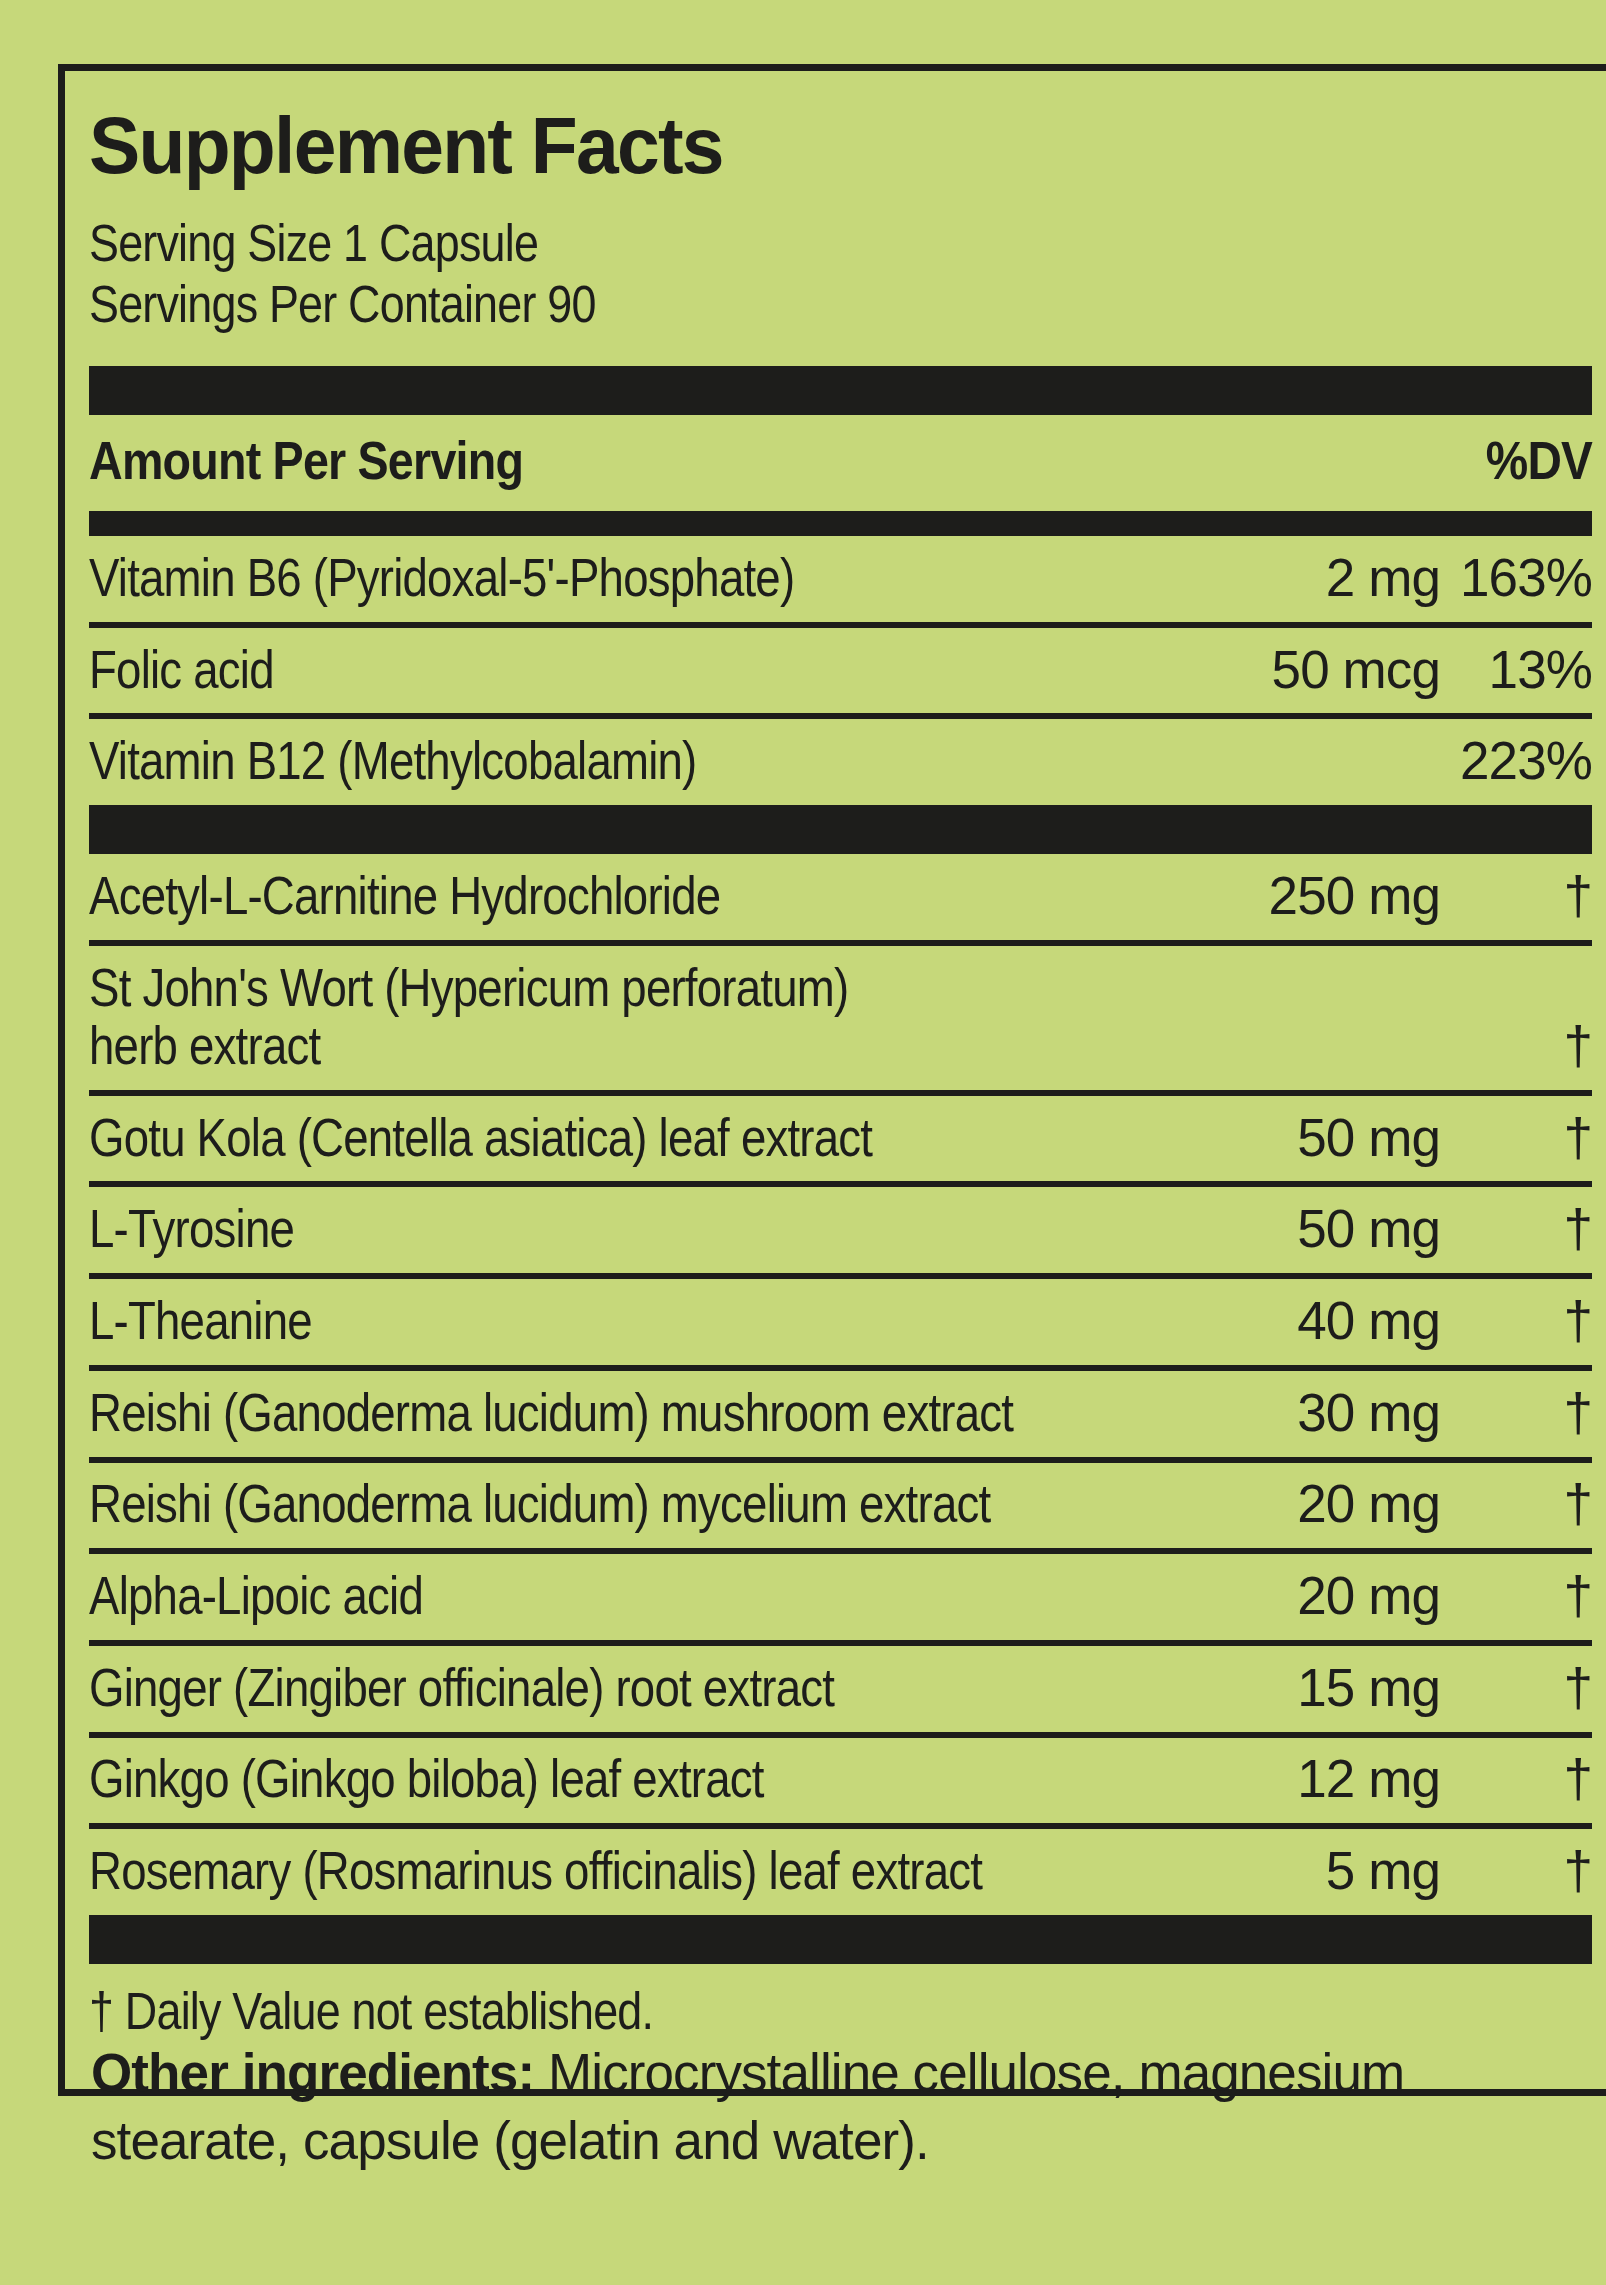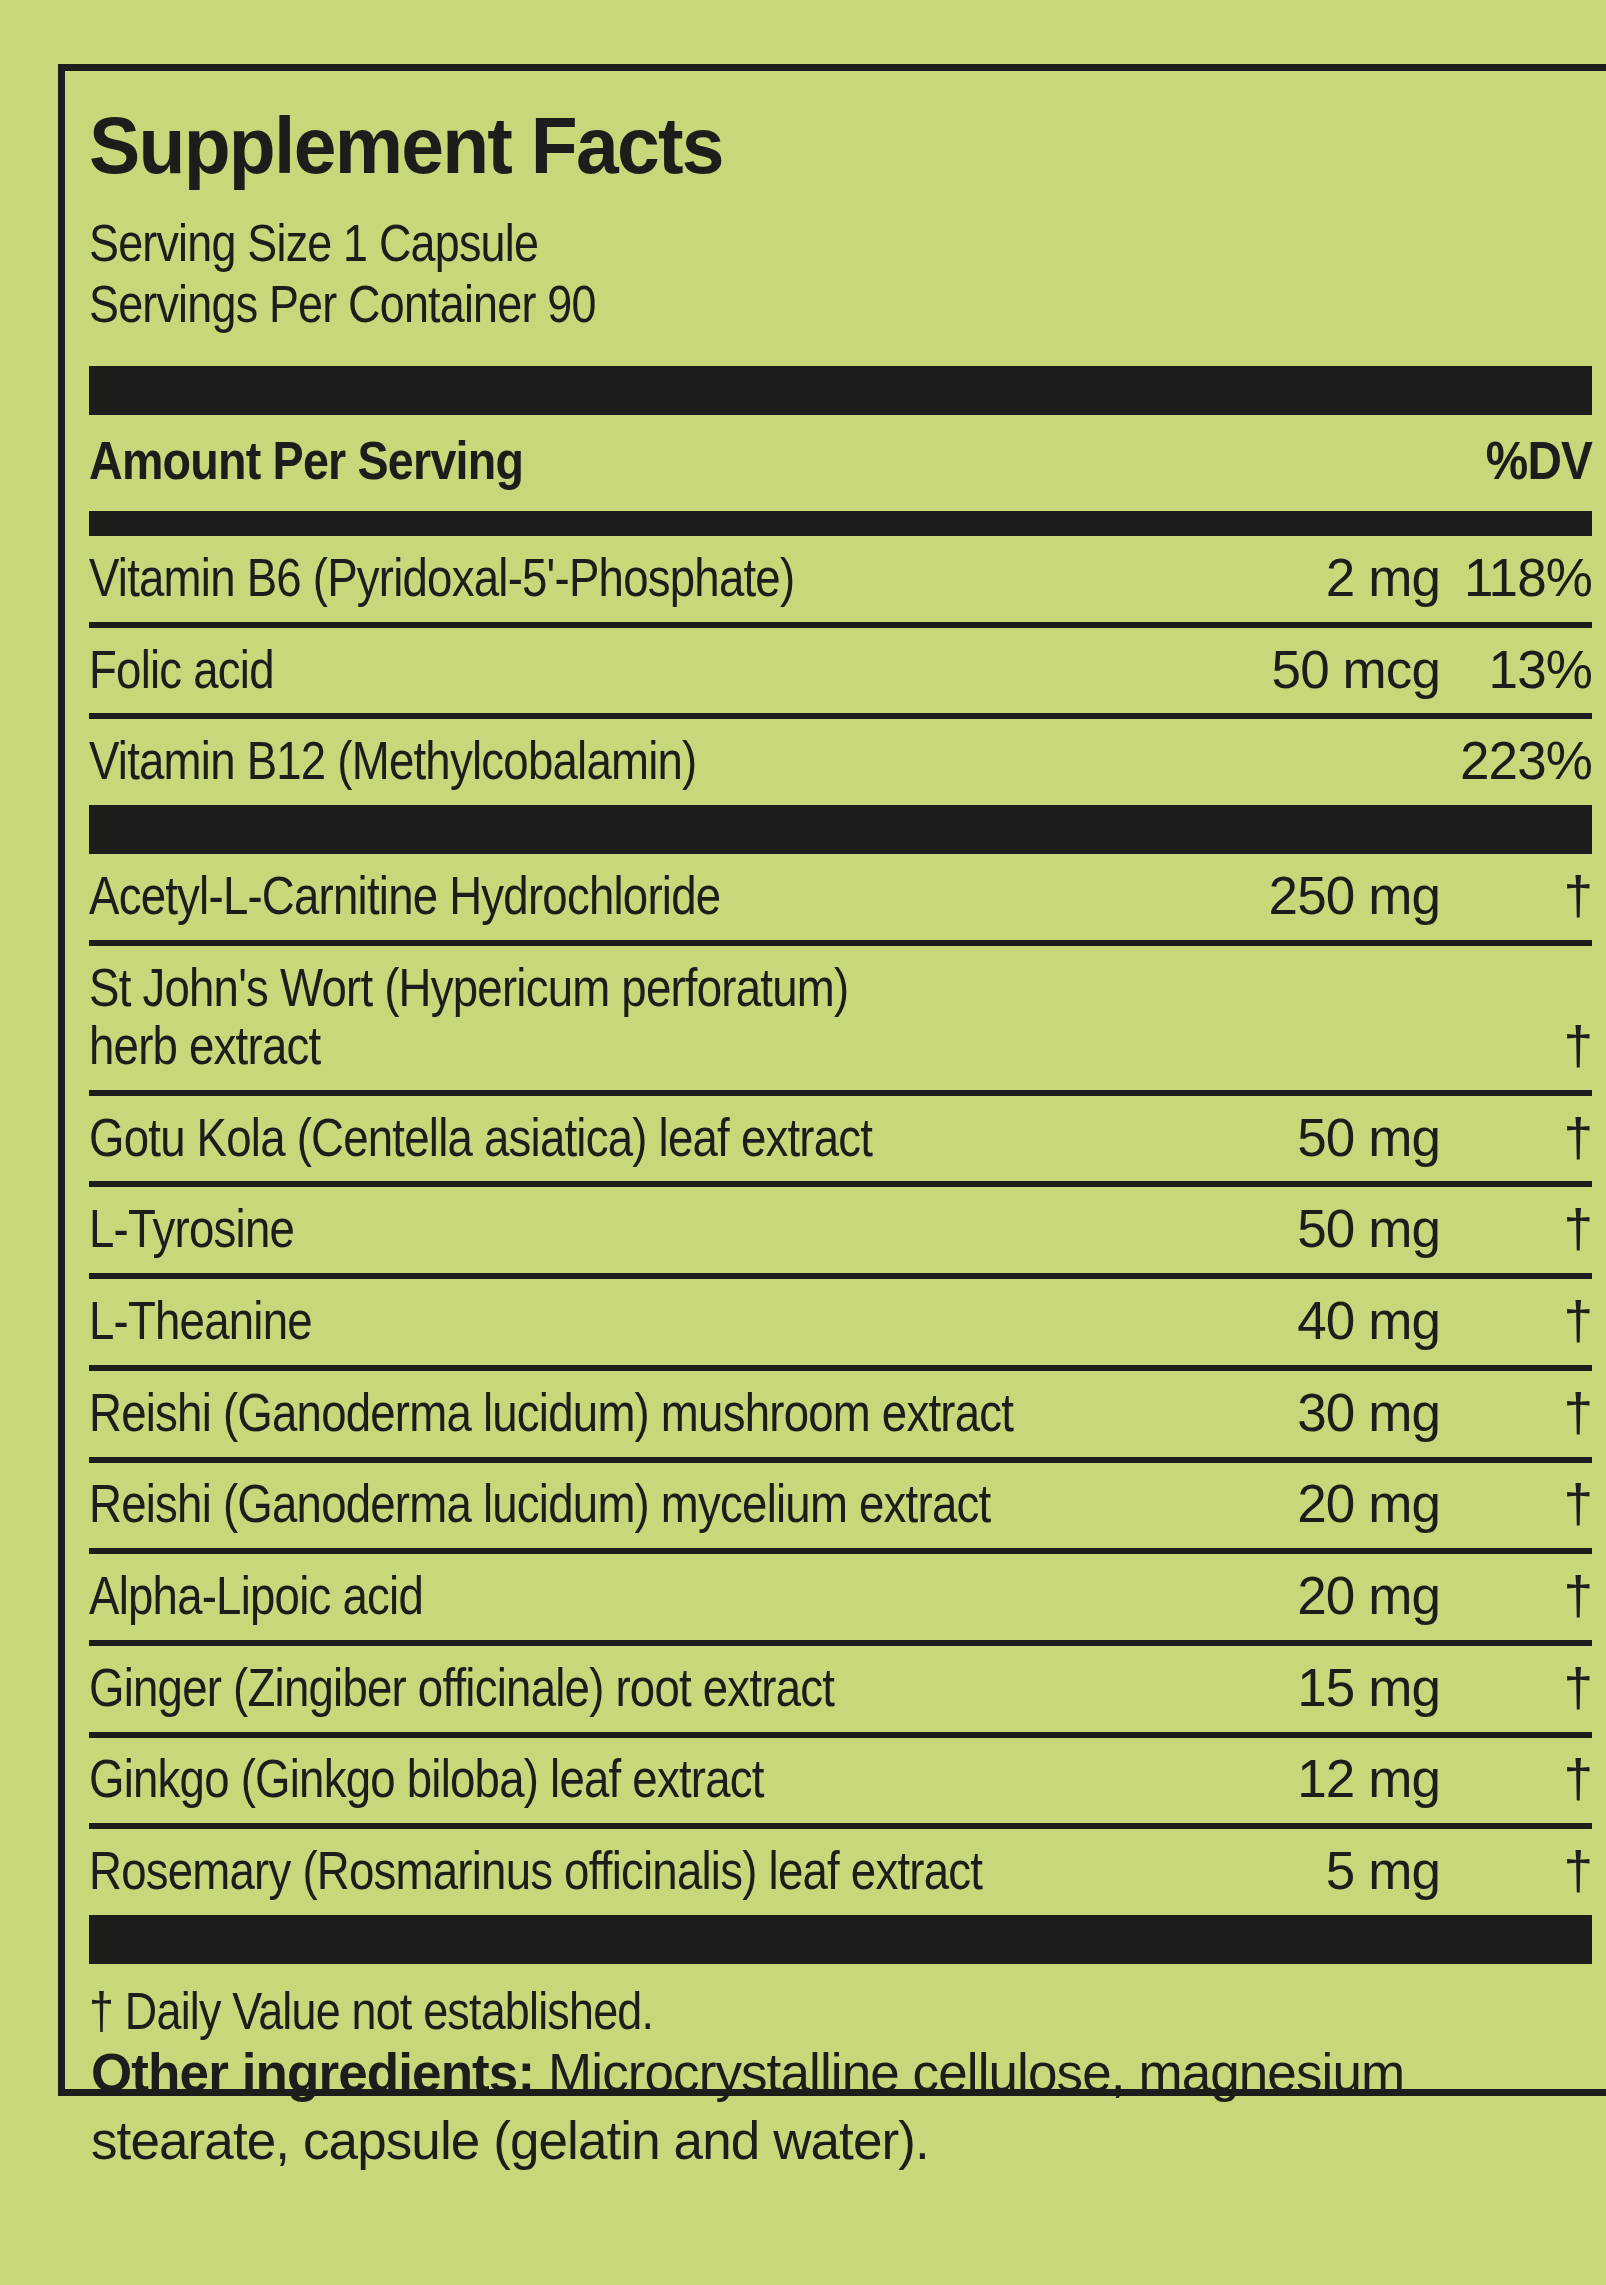--- a/index.html
+++ b/index.html
@@ -93,21 +93,21 @@
   </div>
 
   <div class="bar thin"></div>
 
   <div class="rows">
       <div class="row rule">
         <div class="cname">
           <span class="inner">Vitamin B6 (Pyridoxal-5'-Phosphate)</span>
         </div>
         <div class="camt">2 mg</div>
-        <div class="cdv">118%</div>
+        <div class="cdv">163%</div>
       </div>
       <div class="row rule">
         <div class="cname">
           <span class="inner">Folic acid</span>
         </div>
         <div class="camt">50 mcg</div>
         <div class="cdv">13%</div>
       </div>
       <div class="row">
         <div class="cname">

